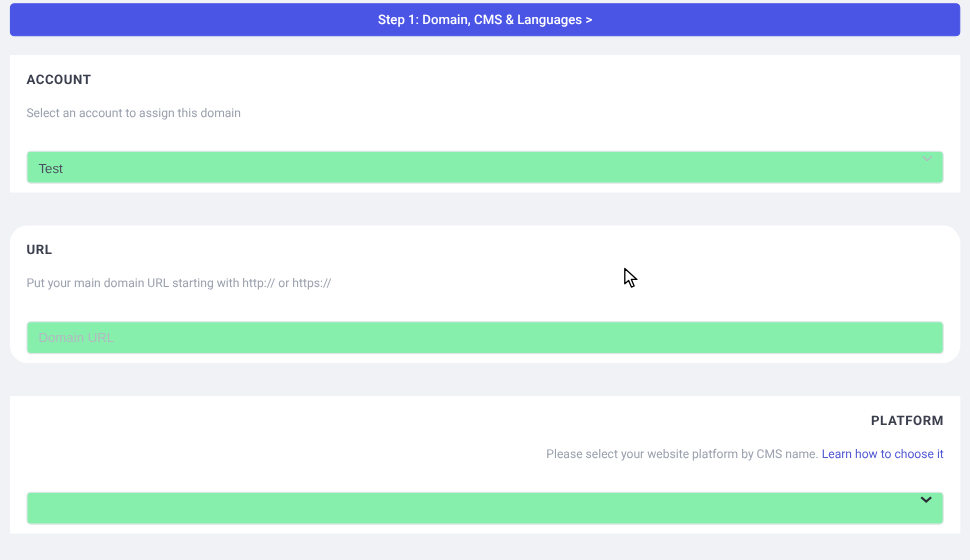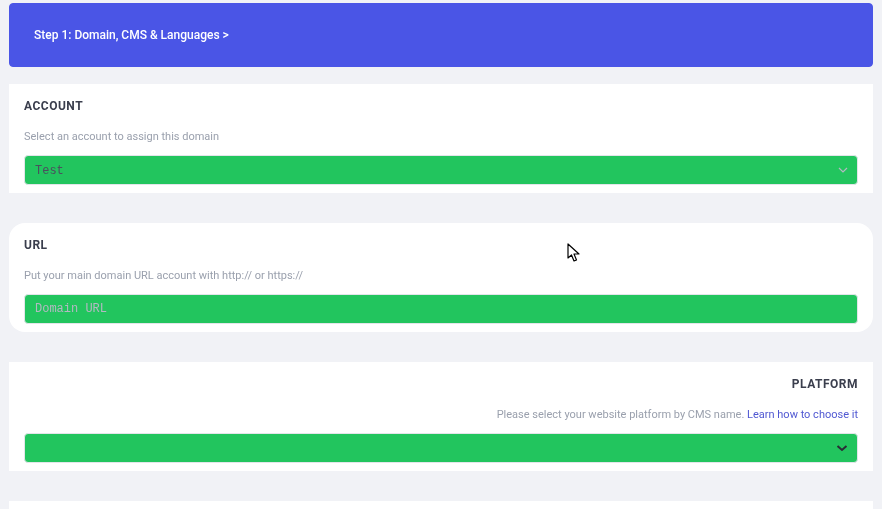--- a/index.html
+++ b/index.html
@@ -9,22 +9,22 @@
       width: 882px;
       height: 509px;
       overflow: hidden;
       font-size: 13px;
       color: #2c2f3a;
     }
     .page { padding: 0 9px; }
     .tabs { display: flex; gap: 4px; padding-top: 3px; }
     .tab {
       flex: 1;
-      text-align: left;
-      padding: 24px;
+      text-align: center;
+      padding: 7px;
       border-radius: 4px;
       font-size: 12px;
       font-weight: 500;
       border: 1px solid #e5e7eb;
       background: #fff;
       color: #4a4d5a;
       cursor: pointer;
     }
     .tab.active {
       background: #4a55e6;
@@ -54,25 +54,26 @@
     .control {
       position: relative;
       margin-top: 12px;
     }
     .select, .input {
       width: 100%;
       border: 1px solid #e3e5ea;
       border-radius: 4px;
       font-size: 12px;
       color: #4b4f5e;
-      background: #22c55e;
+      background: #86efac;
       padding: 8px 10px;
       height: 30px;
       outline: none;
-      font-family: Liberation Mono, monospace;
+      font-family: Liberation Sans, sans-serif;
+      margin-top: 16px;
     }
     .select { cursor: pointer; text-align: left; }
     .select.placeholder, .input::placeholder { color: #b4b8c2; }
     .chevron {
       position: absolute;
       right: 10px;
       top: 50%;
       transform: translateY(-50%);
       pointer-events: none;
     }
@@ -102,21 +103,21 @@
       <span class="chevron chevron-thin">
         <svg width="10" height="6" viewBox="0 0 10 6">
             <path d="M1 1 L5 5 L9 1"></path>
           </svg>
       </span>
     </div>
   </div>
 
   <div class="card card-url">
     <div class="card-title">URL</div>
-    <div class="card-desc">Put your main domain URL account with http:// or https://</div>
+    <div class="card-desc">Put your main domain URL starting with http:// or https://</div>
     <div class="control">
       <input class="input" type="text" placeholder="Domain URL" value="" style="">
     </div>
   </div>
 
   <div class="card card-platform">
     <div class="card-title">PLATFORM</div>
     <div class="card-desc">
       <span>Please select your website platform by CMS name.  </span><span class="link">Learn how to choose it</span>
     </div>

